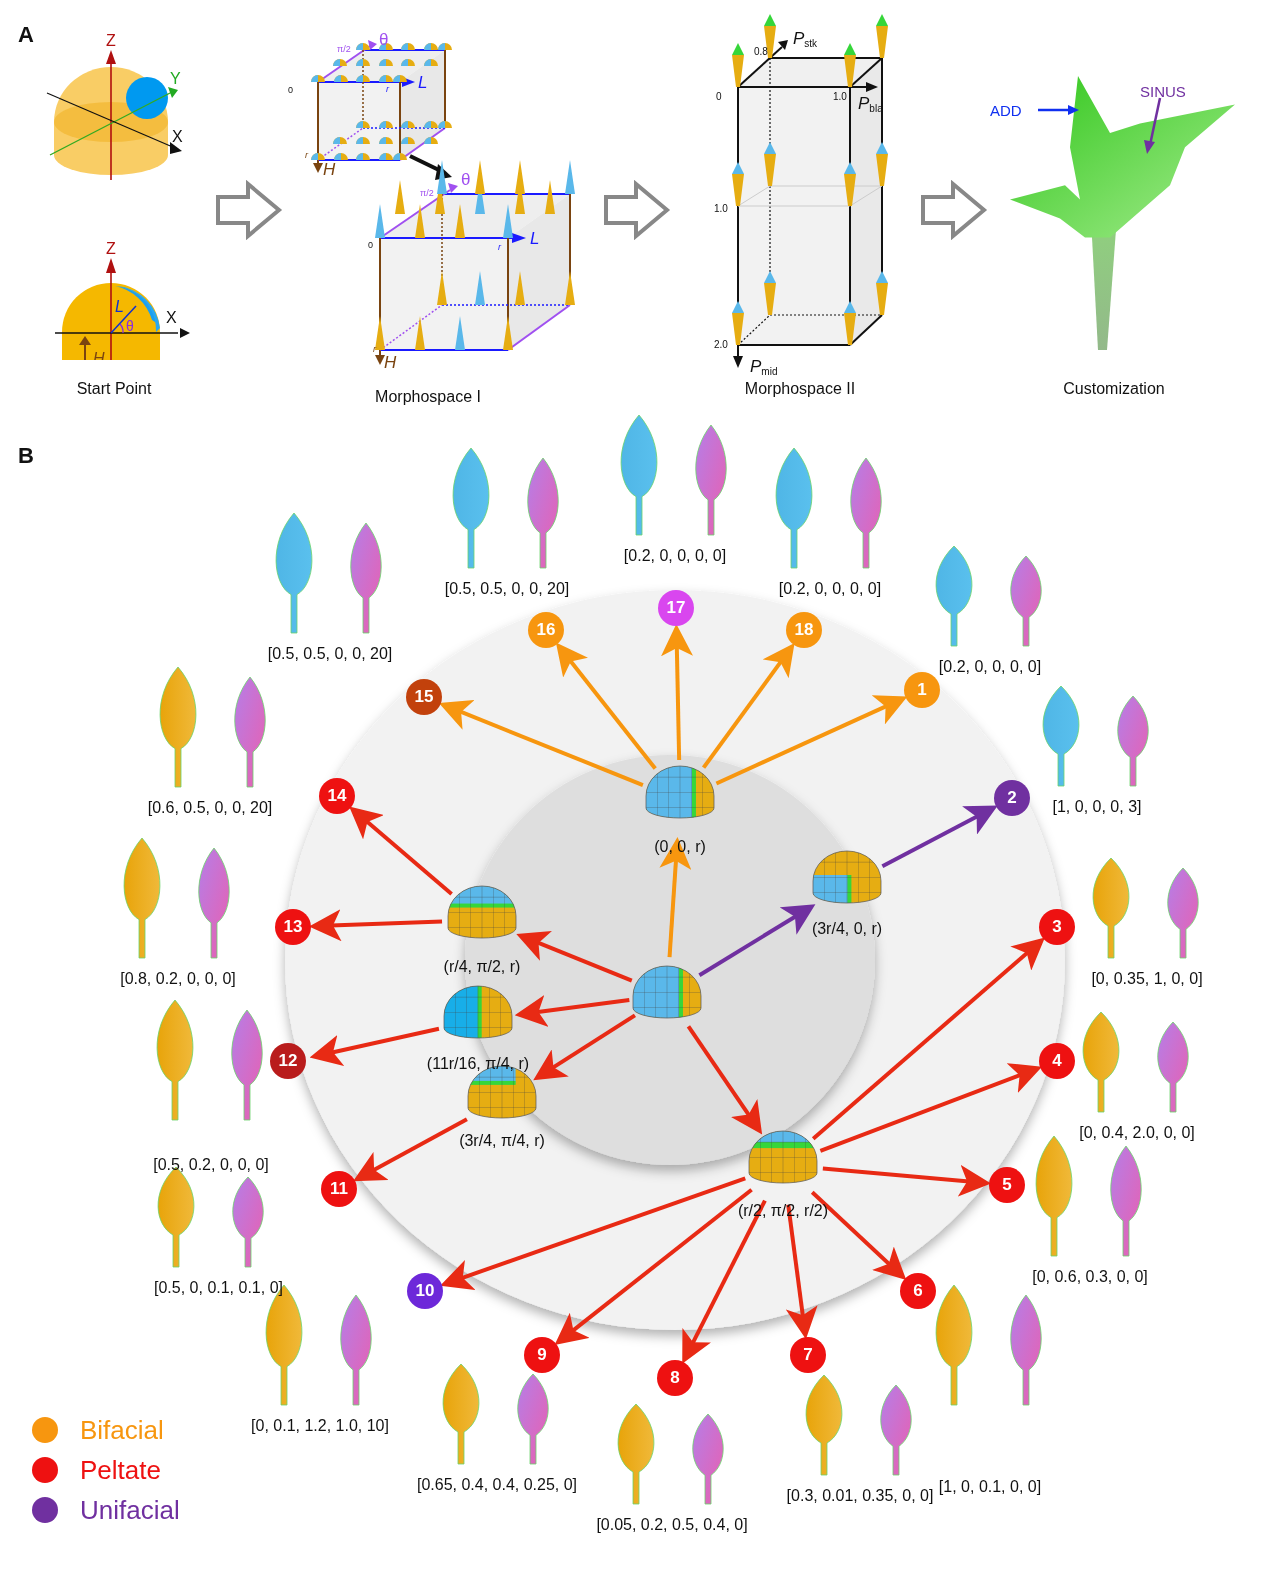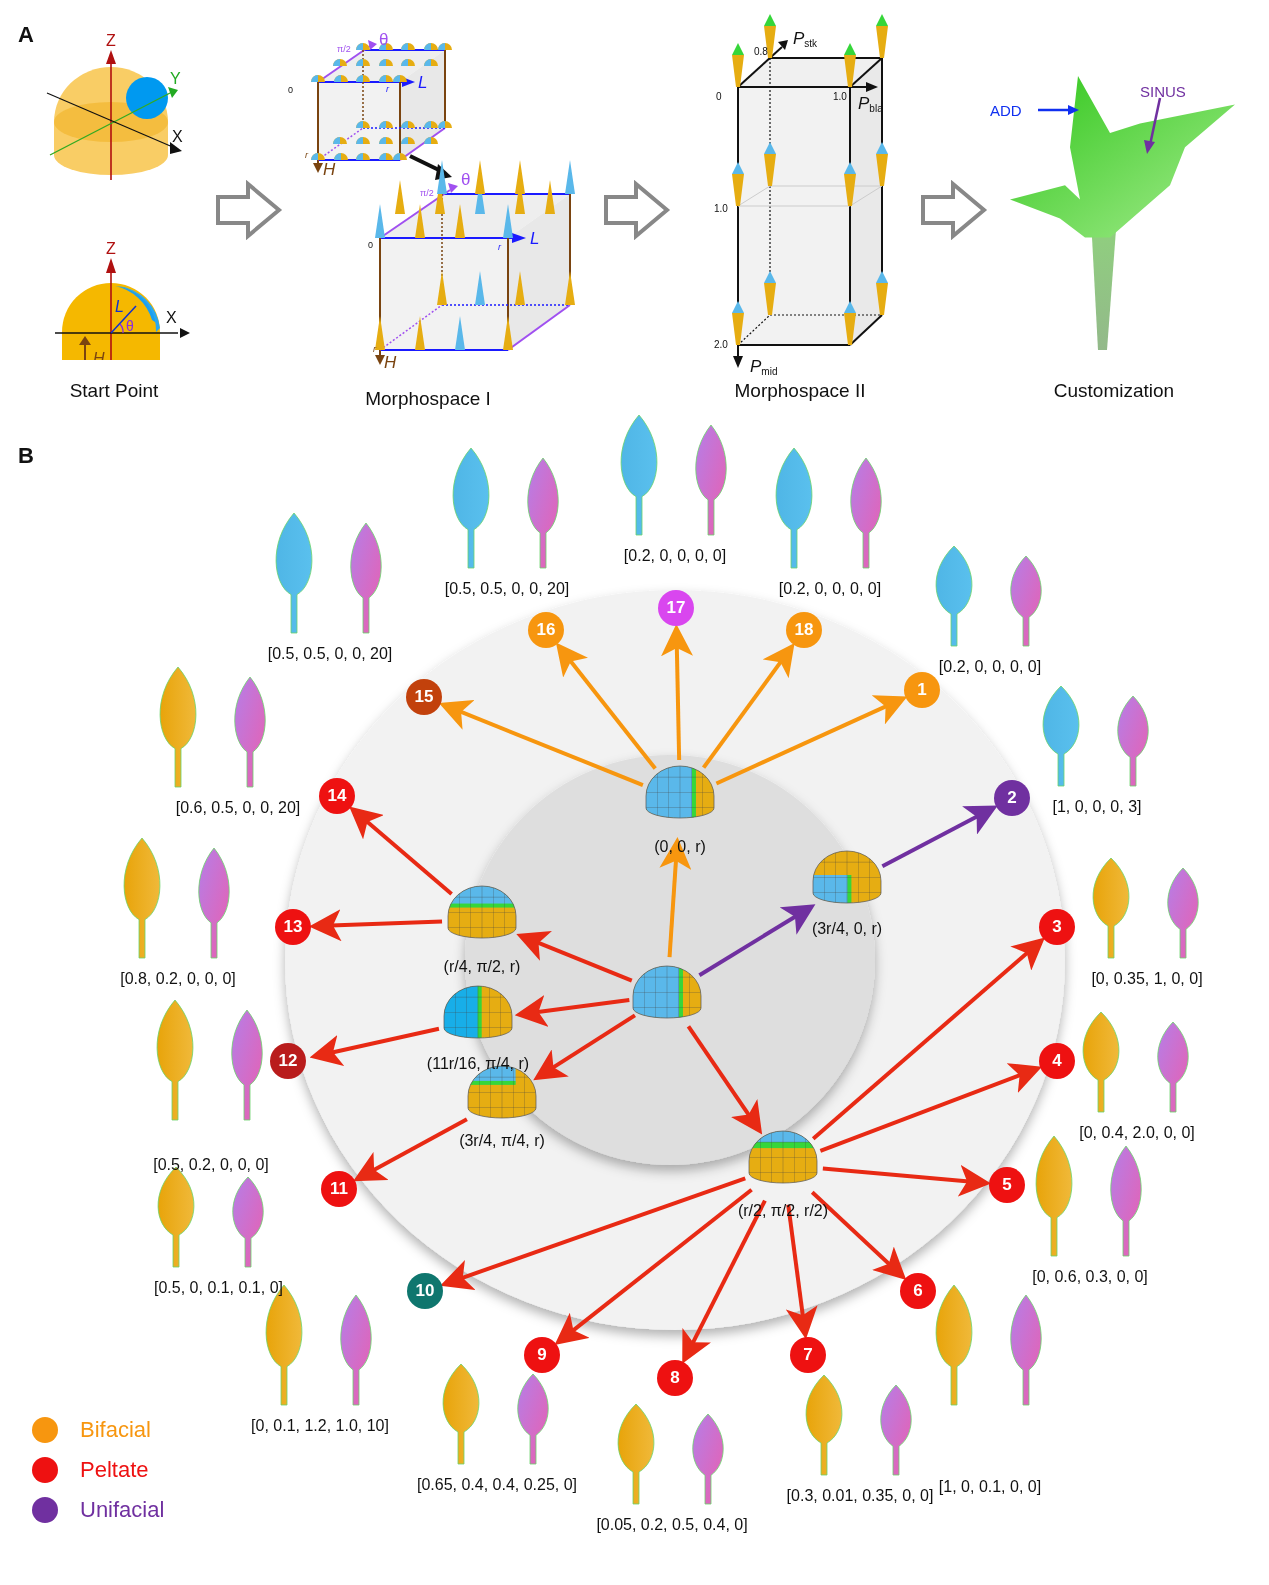--- a/index.html
+++ b/index.html
@@ -1,23 +1,23 @@
 <!DOCTYPE html>
 <html><head>
 <meta charset="utf-8">
 <style>
   html,body{margin:0;padding:0;background:#fff;}
   body{width:1269px;height:1585px;position:relative;overflow:hidden;font-family:"Liberation Sans","DejaVu Sans",sans-serif;color:#111;}
   .abs{position:absolute;}
   .panel-letter{font-weight:bold;font-size:22px;}
-  .caption{font-size:19px;text-align:center;width:220px;}
+  .caption{font-size:16px;text-align:center;width:220px;}
   .vec{font-size:16px;white-space:nowrap;transform:translateX(-50%);}
   .coord{font-size:16px;white-space:nowrap;transform:translateX(-50%);}
   .node{width:36px;height:36px;border-radius:50%;color:#fff;font-weight:bold;font-size:17px;display:flex;align-items:center;justify-content:center;transform:translate(-50%,-50%);}
-  .legend-item{display:flex;align-items:center;font-size:22px;height:40px;}
+  .legend-item{display:flex;align-items:center;font-size:26px;height:40px;}
   .legend-dot{width:26px;height:26px;border-radius:50%;margin-right:22px;}
   svg text{font-family:"Liberation Sans","DejaVu Sans",sans-serif;}
 </style>
 </head>
 <body>
 
 <div class="abs panel-letter" style="left:18px;top:22px;">A</div>
 
 <svg class="abs" style="left:30px;top:30px;" width="170" height="330">
 
@@ -672,30 +672,30 @@
     <div class="abs node" style="left: 1007px; top: 1185px; background: rgb(238, 17, 17);">5</div>
     <div class="abs vec" style="left: 1090px; top: 1268px;">[0, 0.6, 0.3, 0, 0]</div>
     <div class="abs node" style="left: 918px; top: 1291px; background: rgb(238, 17, 17);">6</div>
     <div class="abs vec" style="left: 990px; top: 1478px;">[1, 0, 0.1, 0, 0]</div>
     <div class="abs node" style="left: 808px; top: 1355px; background: rgb(238, 17, 17);">7</div>
     <div class="abs vec" style="left: 860px; top: 1487px;">[0.3, 0.01, 0.35, 0, 0]</div>
     <div class="abs node" style="left: 675px; top: 1378px; background: rgb(238, 17, 17);">8</div>
     <div class="abs vec" style="left: 672px; top: 1516px;">[0.05, 0.2, 0.5, 0.4, 0]</div>
     <div class="abs node" style="left: 542px; top: 1355px; background: rgb(238, 17, 17);">9</div>
     <div class="abs vec" style="left: 497px; top: 1476px;">[0.65, 0.4, 0.4, 0.25, 0]</div>
-    <div class="abs node" style="left: 425px; top: 1291px; background: #0f766e;">10</div>
+    <div class="abs node" style="left: 425px; top: 1291px; background: #6d28d9;">10</div>
     <div class="abs vec" style="left: 320px; top: 1417px;">[0, 0.1, 1.2, 1.0, 10]</div>
     <div class="abs node" style="left: 339px; top: 1189px; background: rgb(238, 17, 17);">11</div>
     <div class="abs vec" style="left: 212px; top: 1279px; padding-left: 13px;">[0.5, 0, 0.1, 0.1, 0]</div>
     <div class="abs node" style="left: 288px; top: 1061px; background: #b91c1c;">12</div>
     <div class="abs vec" style="left: 211px; top: 1132px; margin-top: 24px;">[0.5, 0.2, 0, 0, 0]</div>
     <div class="abs node" style="left: 293px; top: 927px; background: rgb(238, 17, 17);">13</div>
     <div class="abs vec" style="left: 178px; top: 970px;">[0.8, 0.2, 0, 0, 0]</div>
     <div class="abs node" style="left: 337px; top: 796px; background: rgb(238, 17, 17);">14</div>
-    <div class="abs vec" style="left: 232px; top: 799px; padding-left: 12px;">[0.6, 0.5, 0, 0, 20]</div>
+    <div class="abs vec" style="left: 204px; top: 799px; padding-left: 12px;">[0.6, 0.5, 0, 0, 20]</div>
     <div class="abs node" style="left: 424px; top: 697px; background: #c2410c;">15</div>
     <div class="abs vec" style="left: 330px; top: 645px;">[0.5, 0.5, 0, 0, 20]</div>
     <div class="abs node" style="left: 546px; top: 630px; background: rgb(247, 150, 15);">16</div>
     <div class="abs vec" style="left: 507px; top: 580px;">[0.5, 0.5, 0, 0, 20]</div>
     <div class="abs node" style="left: 676px; top: 608px; background: #d946ef;">17</div>
     <div class="abs vec" style="left: 675px; top: 547px;">[0.2, 0, 0, 0, 0]</div>
     <div class="abs node" style="left: 804px; top: 630px; background: rgb(247, 150, 15);">18</div>
     <div class="abs vec" style="left: 830px; top: 580px;">[0.2, 0, 0, 0, 0]</div>
     <div class="abs coord" style="left: 680px; top: 838px;">(0, 0, r)</div>
     <div class="abs coord" style="left: 847px; top: 920px;">(3r/4, 0, r)</div>

